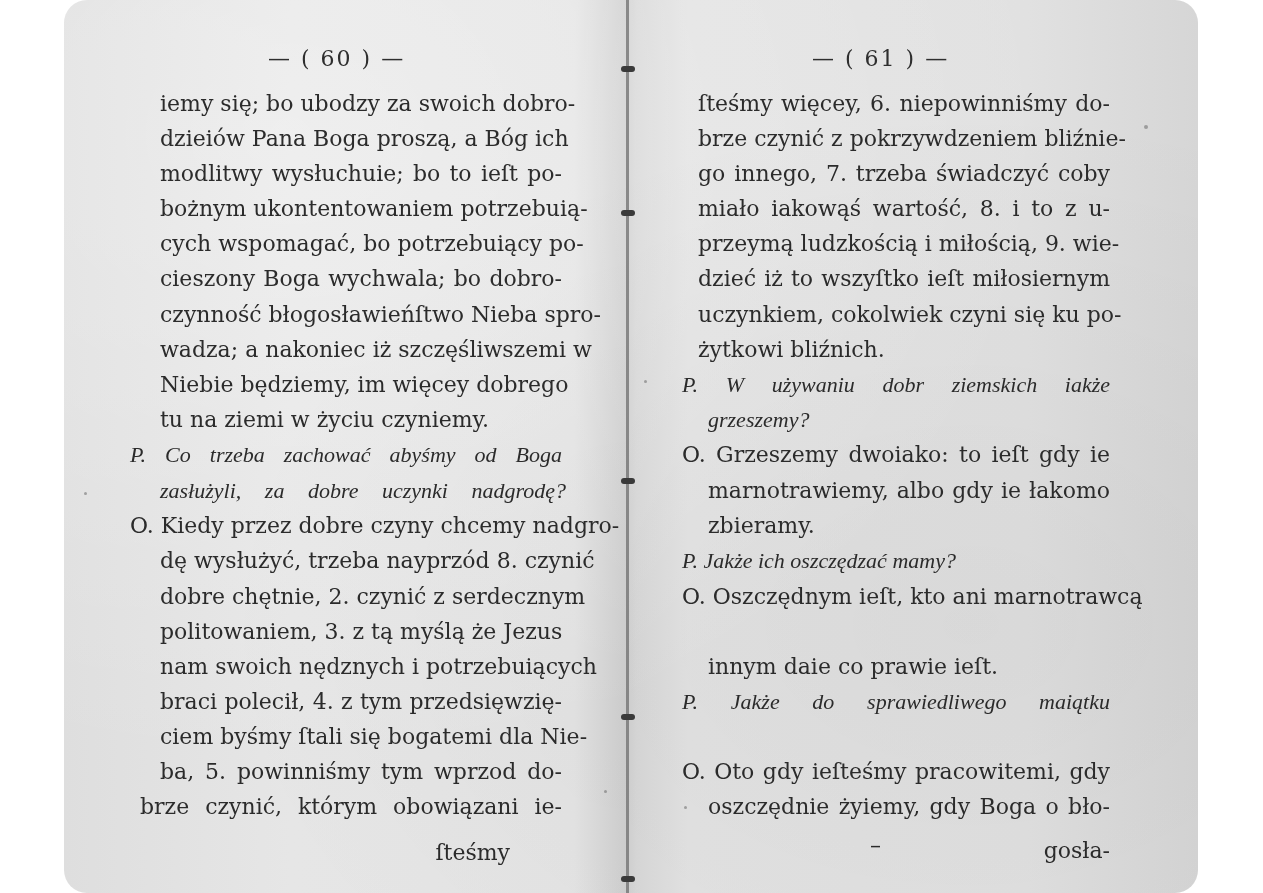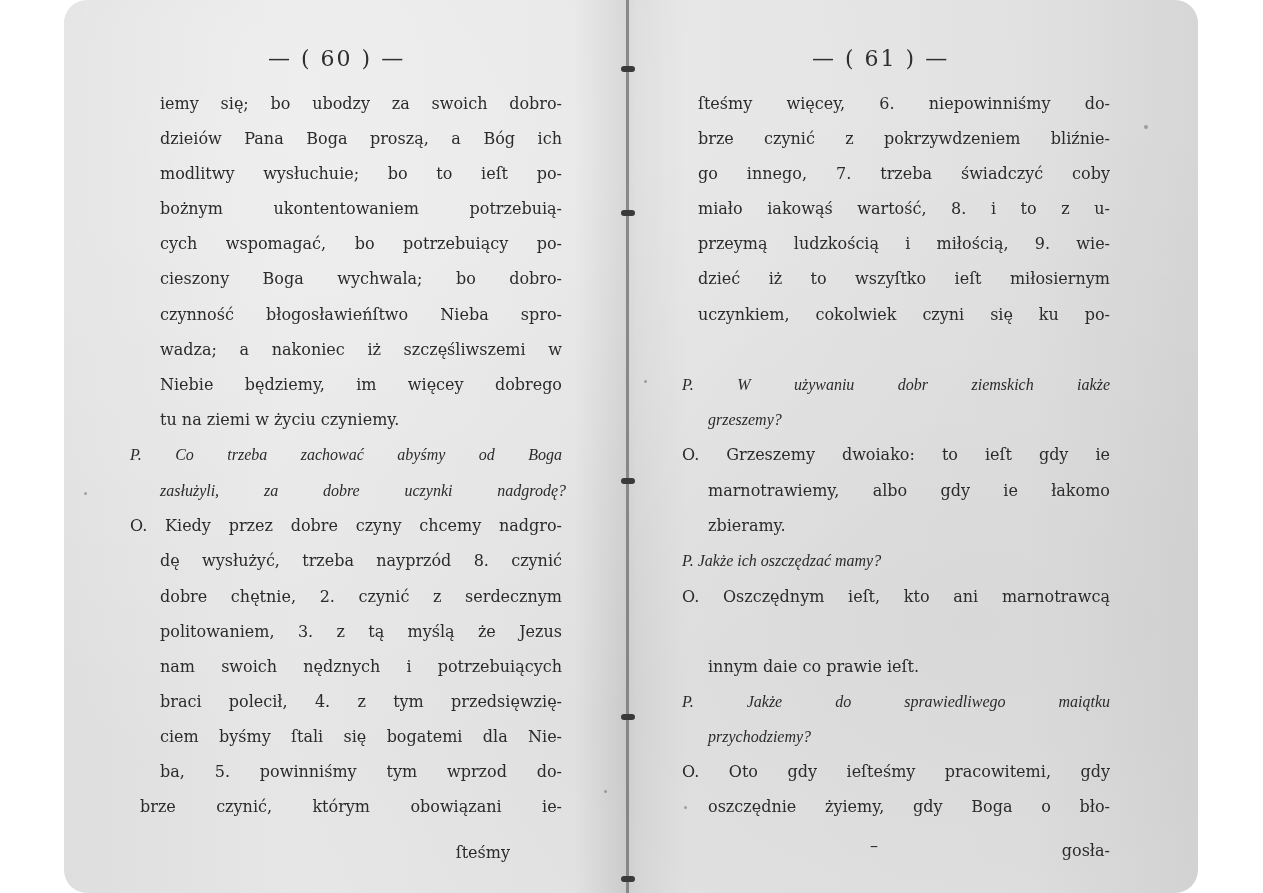--- a/index.html
+++ b/index.html
@@ -61,21 +61,21 @@
       letter-spacing: 2px;
       white-space: pre;
       color: #2e2e2e;
     }
     .page.left .page-number { left: 204px; }
     .page.right .page-number { left: 180px; }
 
     .line {
       position: absolute;
       white-space: nowrap;
-      font-size: 16px;
+      font-size: 22px;
       line-height: 24px;
       color: #2b2b2b;
       text-align: justify;
       text-align-last: justify;
     }
     .line.q {
       font-style: italic;
       font-family: Liberation Serif, serif;
     }
     .line.last { text-align-last: left; }
@@ -137,35 +137,35 @@
   <div class="page right">
     <div class="page-number">— ( 61 ) —</div>
 
     <div class="line" style="left:66px;top:92px;width:412px">ſteśmy więcey, 6. niepowinniśmy do-</div>
     <div class="line" style="left:66px;top:127px;width:412px">brze czynić z pokrzywdzeniem bliźnie-</div>
     <div class="line" style="left:66px;top:162px;width:412px">go innego, 7. trzeba świadczyć coby</div>
     <div class="line" style="left:66px;top:197px;width:412px">miało iakowąś wartość, 8. i to z u-</div>
     <div class="line" style="left:66px;top:232px;width:412px">przeymą ludzkością i miłością, 9. wie-</div>
     <div class="line" style="left:66px;top:267px;width:412px">dzieć iż to wszyſtko ieſt miłosiernym</div>
     <div class="line" style="left:66px;top:303px;width:412px">uczynkiem, cokolwiek czyni się ku po-</div>
+    <div class="line last" style="left:66px;top:338px;width:412px">żytkowi bliźnich.</div>
 
     <div class="line q" style="left:50px;top:373px;width:428px">P. W używaniu dobr ziemskich iakże</div>
     <div class="line q last" style="left:76px;top:408px;width:300px">grzeszemy?</div>
 
     <div class="line" style="left:50px;top:443px;width:428px">O. Grzeszemy dwoiako: to ieſt gdy ie</div>
     <div class="line" style="left:76px;top:479px;width:402px">marnotrawiemy, albo gdy ie łakomo</div>
     <div class="line last" style="left:76px;top:514px;width:402px">zbieramy.</div>
 
     <div class="line q last" style="left:50px;top:549px;width:428px">P. Jakże ich oszczędzać mamy?</div>
 
     <div class="line" style="left:50px;top:585px;width:428px">O. Oszczędnym ieſt, kto ani marnotrawcą</div>
     <div class="line last" style="left:76px;top:655px;width:402px">innym daie co prawie ieſt.</div>
 
     <div class="line q" style="left:50px;top:690px;width:428px">P. Jakże do sprawiedliwego maiątku</div>
-    <div class="line q last" style="left:76px;top:725px;width:300px">przychodziemy?</div>
 
     <div class="line" style="left:50px;top:760px;width:428px">O. Oto gdy ieſteśmy pracowitemi, gdy</div>
     <div class="line" style="left:76px;top:795px;width:402px">oszczędnie żyiemy, gdy Boga o bło-</div>
 
     <div class="line last" style="left:238px;top:834px;width:20px">–</div>
     <div class="line catch" style="left:380px;top:826px;width:98px">gosła-</div>
   </div>
 </div>
 
 </body></html>

